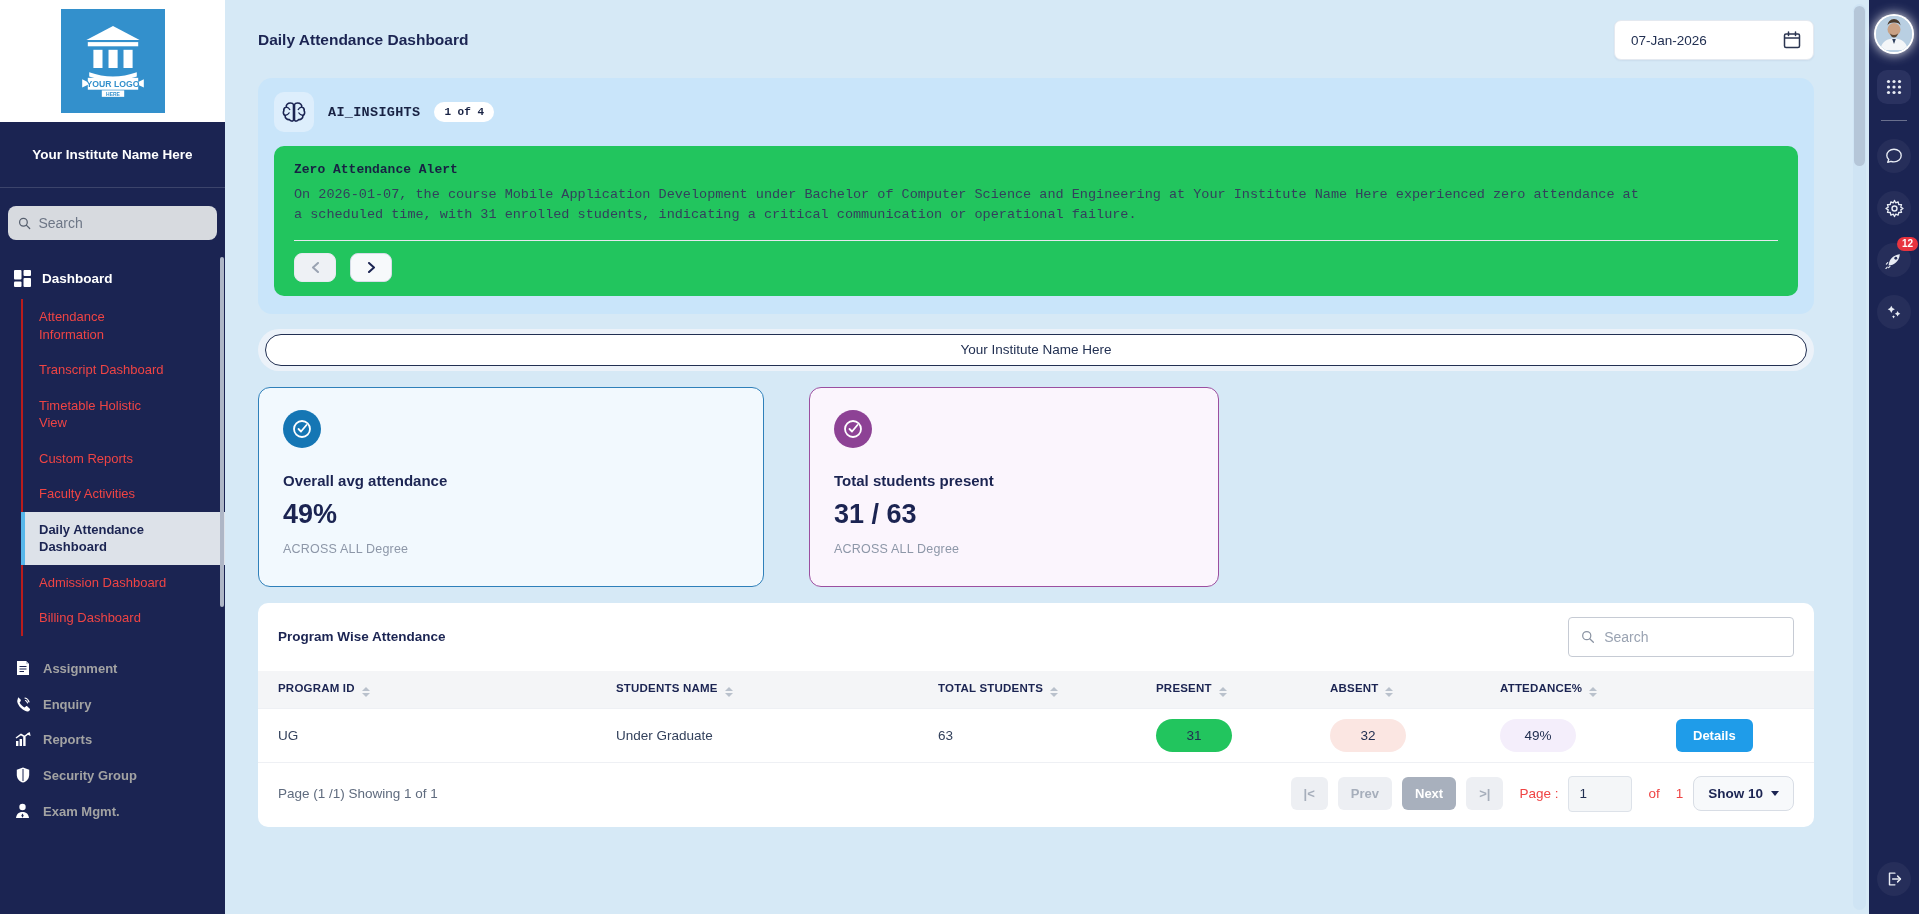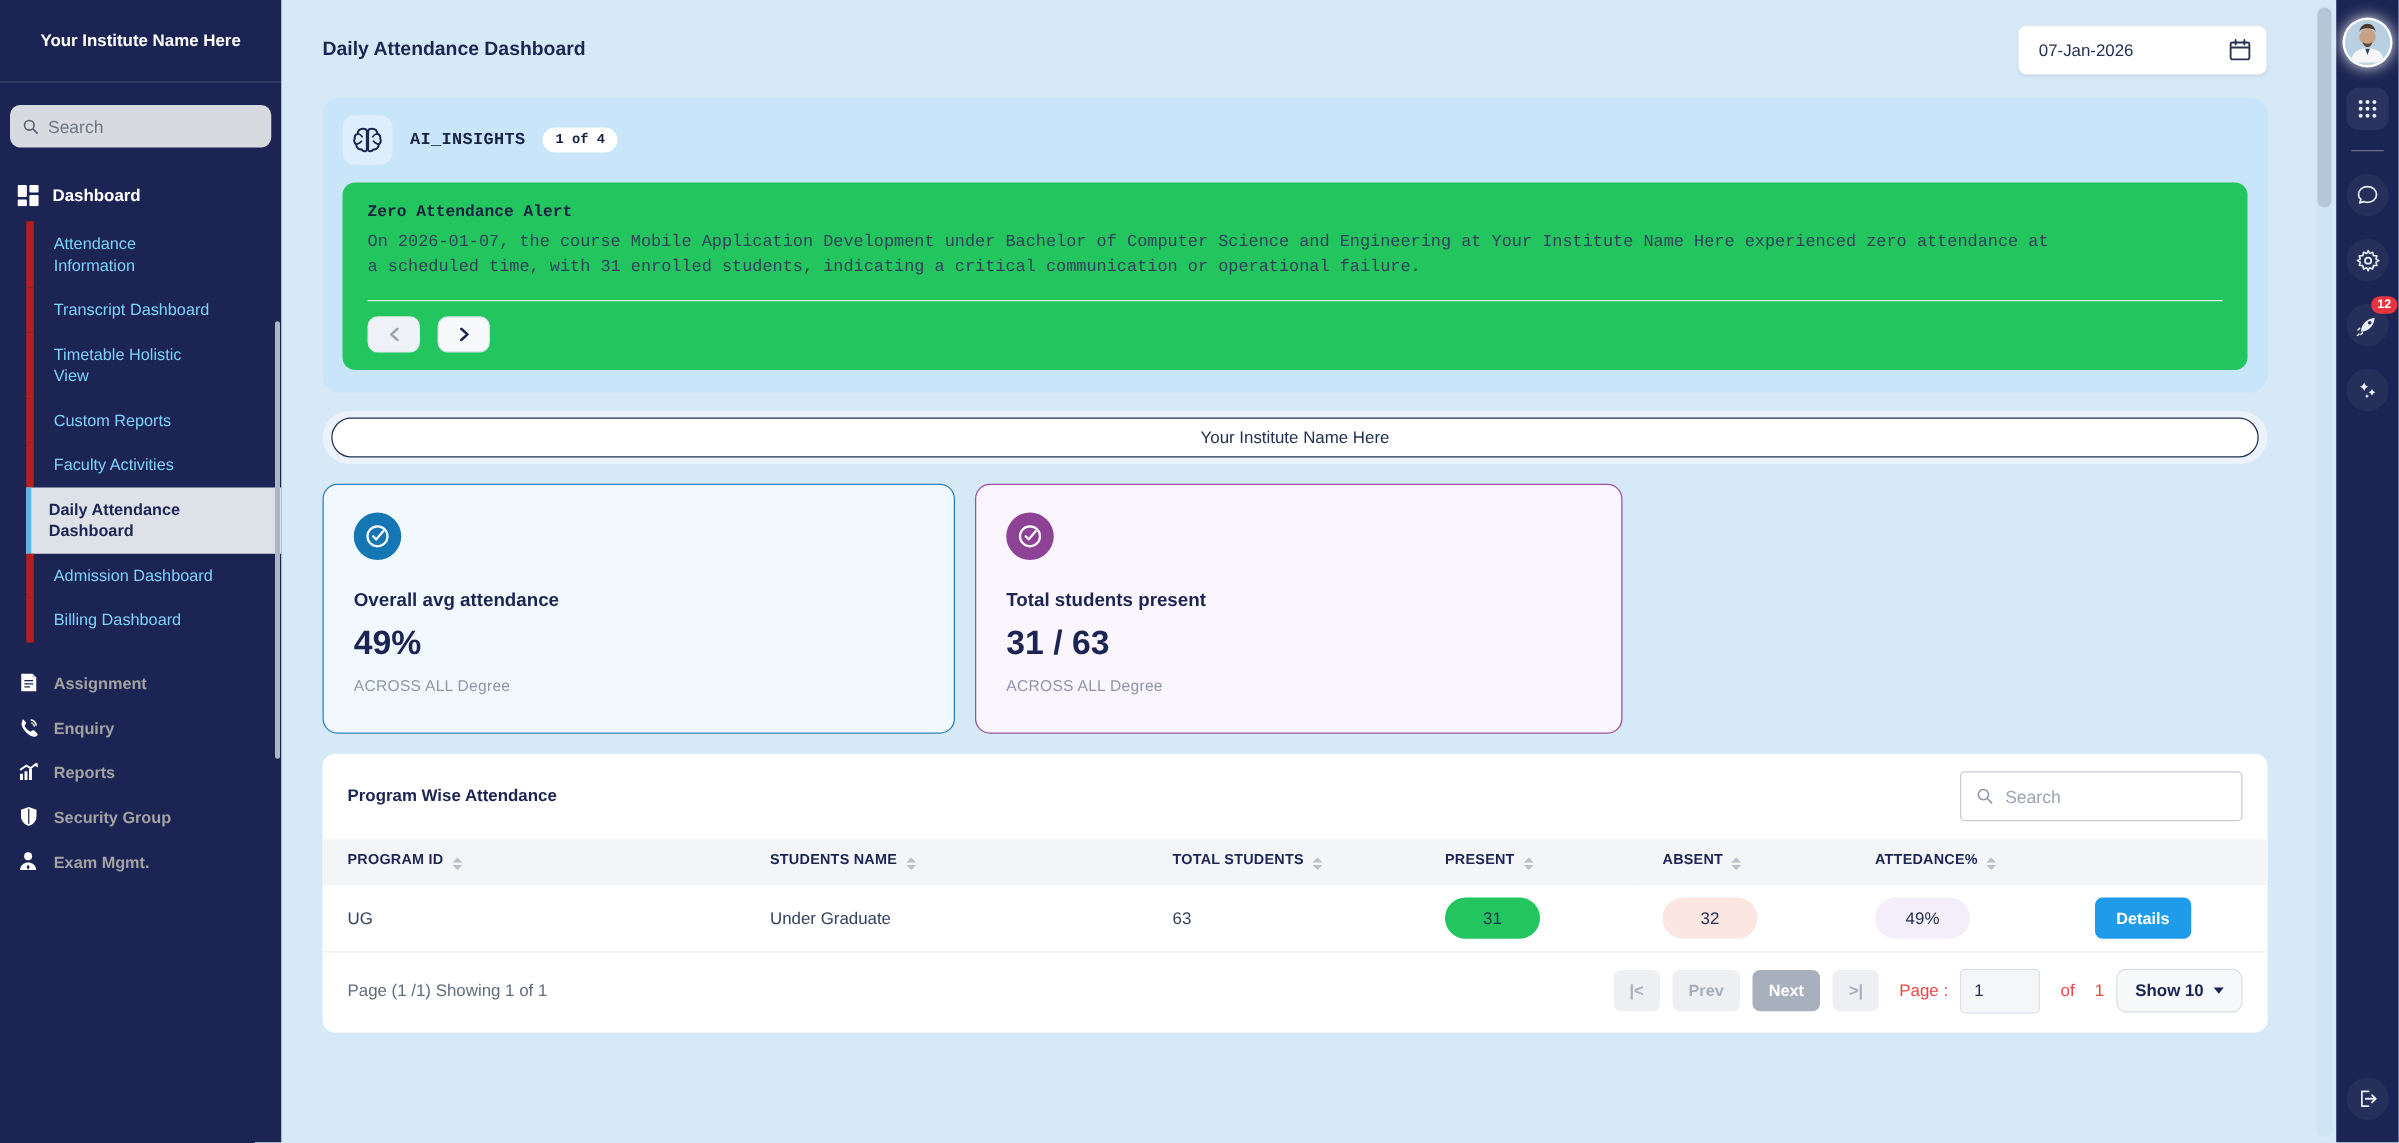--- a/index.html
+++ b/index.html
@@ -11,21 +11,21 @@
   .logo-box { background:#ffffff; height:122px; display:flex; align-items:center; justify-content:center; }
   .logo-tile { width:104px; height:104px; background:#3390cc; display:flex; align-items:center; justify-content:center; }
   .institute-bar { height:66px; display:flex; align-items:center; justify-content:center; color:#ffffff;
                    font-size:13.5px; font-weight:700; border-bottom:1px solid rgba(255,255,255,0.15); padding:0 10px; text-align:center;}
   .side-search { margin:18px 8px 0 8px; background:#d7dadf; border-radius:8px; height:34px; display:flex; align-items:center; padding:0 10px; gap:7px; }
   .side-search input { border:none; outline:none; background:transparent; font-family:"Liberation Sans",sans-serif;
                        font-size:14px; color:#39414f; width:100%; }
   .side-search input::placeholder { color:#6d7686; }
   .nav-dashboard { display:flex; align-items:center; gap:11px; color:#ffffff; font-weight:700; font-size:13.5px; padding:30px 14px 12px 14px; cursor:pointer; }
   .sub-list { list-style:none; margin-left:21px; }
-  .sub-list li { border-left:6px solid #b91c1c; padding:9px 10px 9px 16px; color:#7dd3fc; font-size:13px; line-height:1.35; cursor:pointer; }
+  .sub-list li { border-left:2px solid #b91c1c; padding:9px 10px 9px 16px; color:#ef4444; font-size:13px; line-height:1.35; cursor:pointer; }
   .sub-list li .sub-label { display:block; max-width:128px; }
   .sub-list li.active { border-left:4px solid #58b7ea; background:#dde2e9; color:#1b2452; font-weight:600; padding-left:14px; }
   .bottom-nav { margin-top:14px; list-style:none; }
   .bottom-nav li { display:flex; align-items:center; gap:12px; padding:10px 14px; color:#a3a3a3; font-size:13px; font-weight:600; cursor:pointer; }
   .bottom-nav .bicon { width:17px; display:flex; justify-content:center; }
   .side-scroll-thumb { position:absolute; right:1px; top:257px; width:4px; height:350px; background:#aeb6c6; border-radius:2px; }
 
   
   .main { position:absolute; left:225px; top:0; width:1644px; height:914px; background:#d6e9f6; }
   .content { padding:20px 55px 0 33px; }
@@ -50,21 +50,21 @@
   .nav-btn.prev { background:#eef1f5; border:1px solid #e6eaf0; }
   .nav-btn.next { background:#f7f9fb; border:1px solid #d6dde8; }
 
   .banner-wrap { margin-top:15px; background:#ecf2f9; border-radius:26px; padding:5px 7px; }
   .banner-pill { background:#ffffff; border:1.6px solid #223052; border-radius:999px; height:32px;
                  display:flex; align-items:center; justify-content:center; font-size:13.5px; color:#223052; }
 
   .cards-row { margin-top:16px; display:flex; gap:16px; }
   .stat-card { height:200px; border-radius:12px; padding:22px 24px; }
   .stat-card.c1 { width:506px; background:#f2f9fe; border:1.5px solid #2f80ba; }
-  .stat-card.c2 { width:518px; background:#fbf5fd; border:1.5px solid #9b4fa0; }
+  .stat-card.c2 { width:410px; background:#fbf5fd; border:1.5px solid #9b4fa0;margin-left:29px; }
   .stat-icon { width:38px; height:38px; border-radius:50%; display:flex; align-items:center; justify-content:center; }
   .stat-icon.blue { background:#1576b4; }
   .stat-icon.purple { background:#8d4295; }
   .stat-title { margin-top:24px; font-size:15px; font-weight:700; color:#1b2452; }
   .stat-value { margin-top:10px; font-size:27px; font-weight:700; color:#1b2452; }
   .stat-sub { margin-top:12px; font-size:12.5px; color:#8d97a8; letter-spacing:.2px; }
 
   .table-card { margin-top:16px; background:#ffffff; border-radius:10px; overflow:hidden; }
   .table-head { display:flex; align-items:center; justify-content:space-between; padding:14px 20px; }
   .table-title { font-size:13.5px; font-weight:700; color:#1b2452; }
@@ -111,20 +111,38 @@
   .rail-divider { width:26px; border-top:1px solid rgba(255,255,255,0.35); margin-top:16px; }
   .rail-badge { position:absolute; top:-6px; right:-7px; background:#e8343f; color:#ffffff; font-size:10px; font-weight:700;
                 border-radius:9px; padding:2px 5px; line-height:1; }
   .rail-spacer { flex:1; }
   .rail-logout { margin-bottom:18px; }
 </style>
 </head>
 <body>
 
 <aside class="sidebar">
+  <div class="logo-box">
+    <div class="logo-tile">
+      <svg width="84" height="84" viewBox="0 0 60 60">
+        <polygon points="30,5 11,15 49,15" fill="#ffffff"></polygon>
+        <rect x="12" y="16.5" width="36" height="3" fill="#ffffff"></rect>
+        <rect x="16" y="22" width="6.5" height="13" fill="#ffffff"></rect>
+        <rect x="26.8" y="22" width="6.5" height="13" fill="#ffffff"></rect>
+        <rect x="37.5" y="22" width="6.5" height="13" fill="#ffffff"></rect>
+        <path d="M13,38 Q30,44 47,38 L47,41 Q30,47 13,41 Z" fill="#ffffff"></path>
+        <polygon points="8,43 14,46 8,49" fill="#ffffff"></polygon>
+        <polygon points="52,43 46,46 52,49" fill="#ffffff"></polygon>
+        <rect x="12" y="42" width="36" height="8.5" fill="#ffffff"></rect>
+        <text x="30" y="48.6" text-anchor="middle" font-size="6.2" font-weight="bold" fill="#3390cc">YOUR LOGO</text>
+        <rect x="22" y="51" width="16" height="4.6" fill="#ffffff"></rect>
+        <text x="30" y="54.8" text-anchor="middle" font-size="3.6" font-weight="bold" fill="#3390cc">HERE</text>
+      </svg>
+    </div>
+  </div>
   <div class="institute-bar">Your Institute Name Here</div>
 
   <div class="side-search">
     <svg width="15" height="15" viewBox="0 0 16 16">
       <circle cx="6.5" cy="6.5" r="4.6" fill="none" stroke="#565f6e" stroke-width="1.5"></circle>
       <line x1="10.2" y1="10.2" x2="14" y2="14" stroke="#565f6e" stroke-width="1.5" stroke-linecap="round"></line>
     </svg>
     <input type="text" placeholder="Search" style="">
   </div>
 

